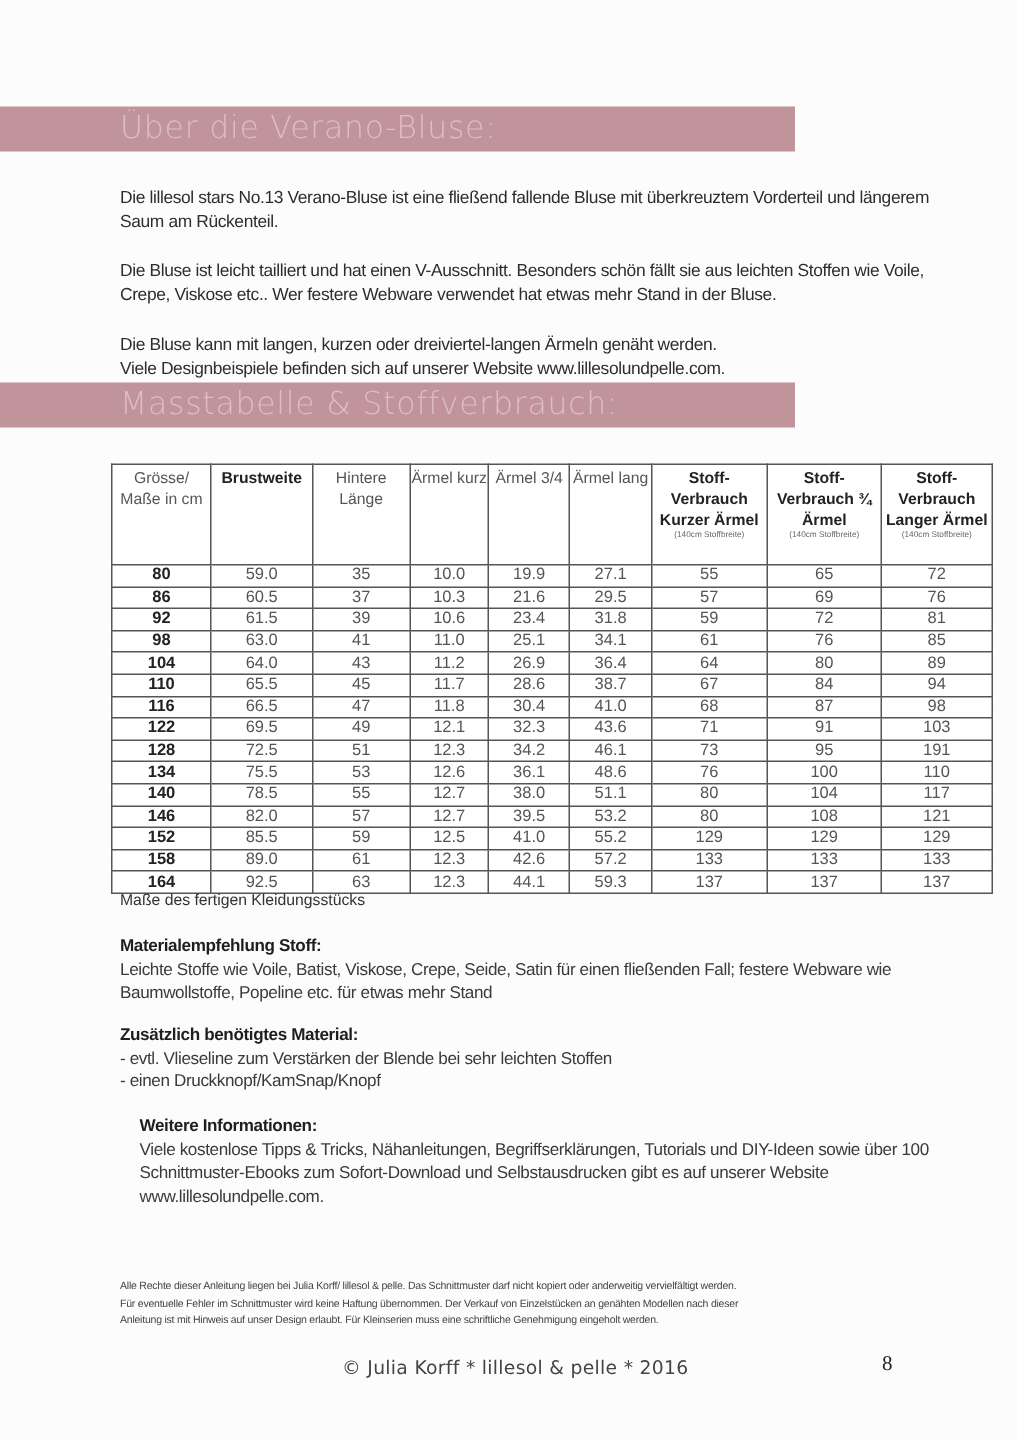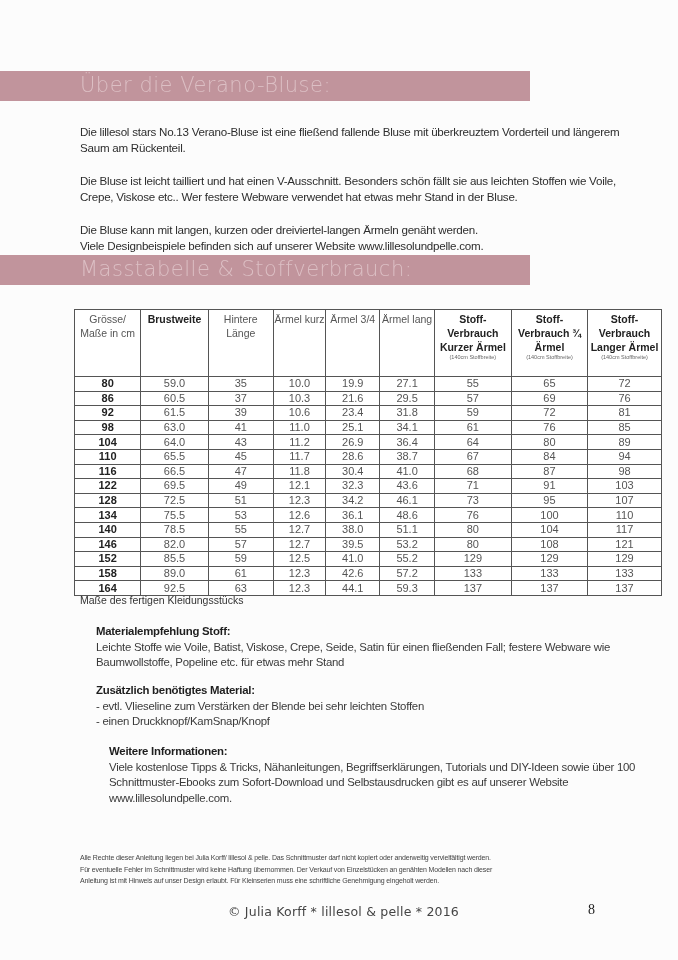--- a/index.html
+++ b/index.html
@@ -39,21 +39,21 @@
     line-height: 14px; padding-top: 2px; font-size: 10.5px;
   }
   table.size th.b { font-weight: bold; color: #222; }
   table.size th .small { display: block; font-size: 5.5px; line-height: 7px; color: #666; font-weight: normal; }
   table.size td { height: 13.6px; line-height: 13px; font-size: 11px; }
   table.size td.size-col { font-weight: bold; color: #222; }
   .caption {
     position: absolute; left: 80px; top: 594px; font-size: 10.5px; color: #333;
   }
   .section {
-    position: absolute; left: 96px; width: 540px;
+    position: absolute; left: 80px; width: 540px;
     font-size: 11.4px; line-height: 15.5px; color: #3a3a3a; letter-spacing: -0.25px;
   }
   .section .h { font-weight: bold; color: #1e1e1e; }
   .section p { margin: 0; }
   .legal {
     position: absolute; left: 80px; top: 852px; width: 540px;
     font-size: 7px; line-height: 11.5px; color: #444; letter-spacing: -0.15px;
   }
   .legal p { margin: 0; }
   .footer {
@@ -200,21 +200,21 @@
       </tr>
       <tr>
         <td class="size-col">128</td>
         <td>72.5</td>
         <td>51</td>
         <td>12.3</td>
         <td>34.2</td>
         <td>46.1</td>
         <td>73</td>
         <td>95</td>
-        <td>107</td>
+        <td>191</td>
       </tr>
       <tr>
         <td class="size-col">134</td>
         <td>75.5</td>
         <td>53</td>
         <td>12.6</td>
         <td>36.1</td>
         <td>48.6</td>
         <td>76</td>
         <td>100</td>

